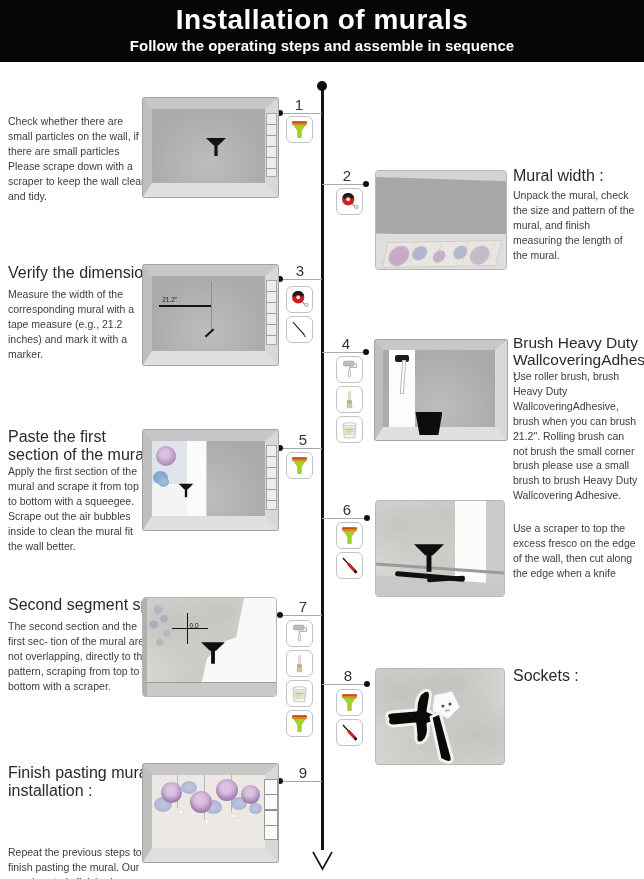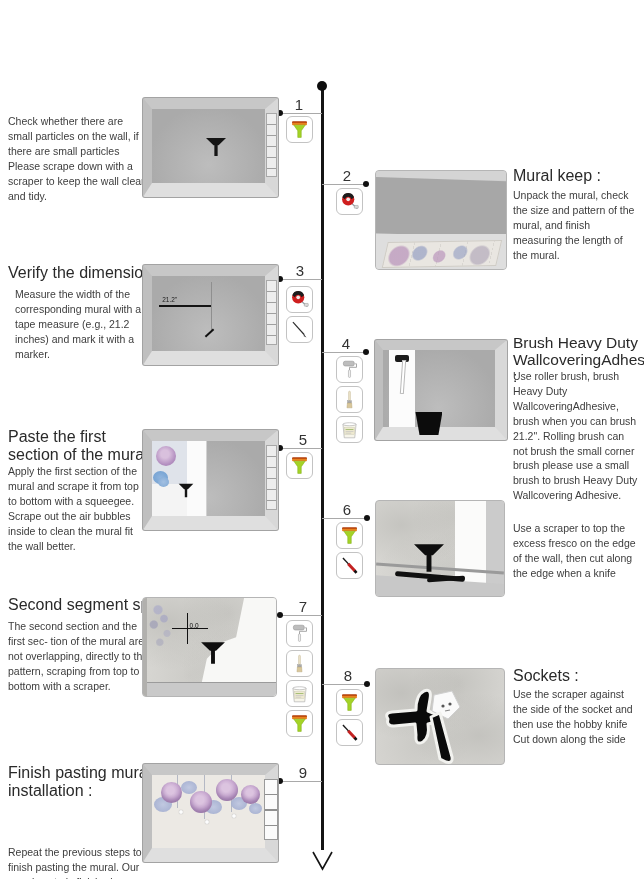--- a/index.html
+++ b/index.html
@@ -116,20 +116,24 @@
         box-shadow:inset 0 -3px 4px rgba(110,80,130,.45);}
   .hyd{position:absolute;border-radius:50%;background:radial-gradient(#bcc5e0,#9aa6cc);opacity:.9;}
   .strand{position:absolute;width:1px;background:#b4b8c4;}
   .pearl{position:absolute;width:4px;height:4px;border-radius:50%;background:#fdfdfd;box-shadow:0 0 1px #999;}
 </style>
 </head>
 <body>
 
 <div class="page">
 
+  <div class="header">
+    <div class="h-title">Installation of murals</div>
+    <div class="h-sub">Follow the operating steps and assemble in sequence</div>
+  </div>
 
   <div class="tl-line"></div>
   <div class="tl-dot-top"></div>
   <svg class="tl-arrow" width="23" height="22" viewBox="0 0 23 22">
     <path d="M2 2 L11.5 19 L21 2" fill="none" stroke="#141414" stroke-width="1.6"></path>
   </svg>
 
   <div class="cline" style="left:281px;top:113px;width:41px"></div>
   <div class="cdot" style="left:277px;top:110px"></div>
   <div class="cnum" style="left:288px;top:96px">1</div>
@@ -299,39 +303,38 @@
         <svg width="21" height="21" viewBox="0 0 24 24">
           <line x1="4.5" y1="3.5" x2="11.5" y2="11" stroke="#1a1a1a" stroke-width="1.6"></line>
           <line x1="10.5" y1="10" x2="18.5" y2="18.5" stroke="#c32121" stroke-width="3.4"></line>
           <line x1="17.8" y1="17.8" x2="20" y2="20.5" stroke="#111" stroke-width="3"></line>
         </svg>
       </div>
     </div>
 
   <div class="t-body" style="left:8px;top:114px;width:140px">Check whether there are small particles on the wall, if there are small particles Please scrape down with a scraper to keep the wall clean and tidy.</div>
 
-  <div class="t-title" style="left:513px;top:167px;width:125px;font-size:16px">Mural keep :</div>
+  <div class="t-title" style="left:513px;top:167px;width:125px;font-size:16px">Mural width :</div>
   <div class="t-body" style="left:513px;top:188px;width:126px">Unpack the mural, check the size and pattern of the mural, and finish measuring the length of the mural.</div>
 
   <div class="t-title" style="left:8px;top:264px;width:180px;font-size:16px">Verify the dimensions:</div>
-  <div class="t-body" style="left:15px;top:287px;width:140px">Measure the width of the corresponding mural with a tape measure (e.g., 21.2 inches) and mark it with a marker.</div>
+  <div class="t-body" style="left:8px;top:287px;width:140px">Measure the width of the corresponding mural with a tape measure (e.g., 21.2 inches) and mark it with a marker.</div>
 
   <div class="t-title" style="left:513px;top:334px;width:128px;font-size:15.5px">Brush Heavy Duty WallcoveringAdhesive :</div>
   <div class="t-body" style="left:513px;top:369px;width:128px">Use roller brush, brush Heavy Duty WallcoveringAdhesive, brush when you can brush 21.2". Rolling brush can not brush the small corner brush please use a small brush to brush Heavy Duty Wallcovering Adhesive.</div>
 
   <div class="t-title" style="left:8px;top:428px;width:150px;font-size:16px">Paste the first section of the mural:</div>
   <div class="t-body" style="left:8px;top:464px;width:140px">Apply the first section of the mural and scrape it from top to bottom with a squeegee. Scrape out the air bubbles inside to clean the mural fit the wall better.</div>
 
   <div class="t-body" style="left:513px;top:521px;width:128px">Use a scraper to top the excess fresco on the edge of the wall, then cut along the edge when a knife</div>
 
   <div class="t-title" style="left:8px;top:596px;width:195px;font-size:16px">Second segment splicing:</div>
   <div class="t-body" style="left:8px;top:619px;width:142px">The second section and the first sec- tion of the mural are not overlapping, directly to the pattern, scraping from top to bottom with a scraper.</div>
 
   <div class="t-title" style="left:513px;top:667px;width:120px;font-size:16px">Sockets :</div>
-  <div class="t-body" style="left:513px;top:687px;width:128px">Use the scraper against the side of the socket and then use the hobby knife Cut down along the side</div>
 
   <div class="t-title" style="left:8px;top:764px;width:150px;font-size:16px">Finish pasting mural installation :</div>
   <div class="t-body" style="left:8px;top:845px;width:142px">Repeat the previous steps to finish pasting the mural. Our mural paste is finished.</div>
 
   <div class="room" style="left:143px;top:98px;width:135px;height:99px">
     <div class="wall"></div>
     <svg class="scr-mid" width="22" height="20" viewBox="0 0 24 22">
       <path d="M1 1 L23 1 L14.8 9 L13.8 9 L13.8 21 L10.2 21 L10.2 9 L9.2 9 Z" fill="#141414"></path>
     </svg>
     <div class="ladder"></div>

